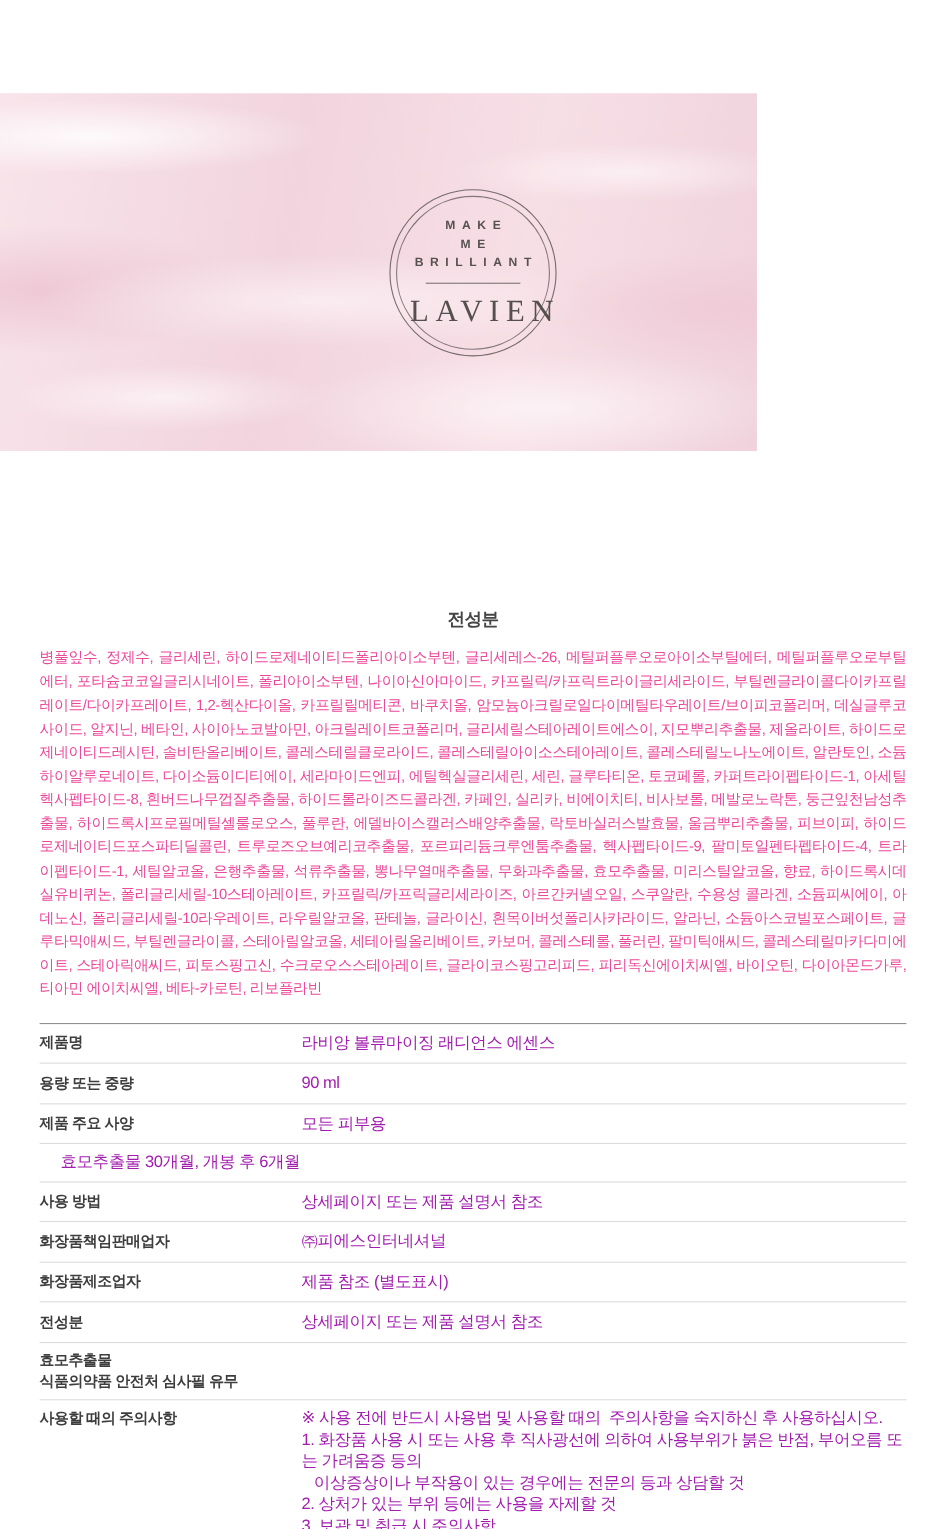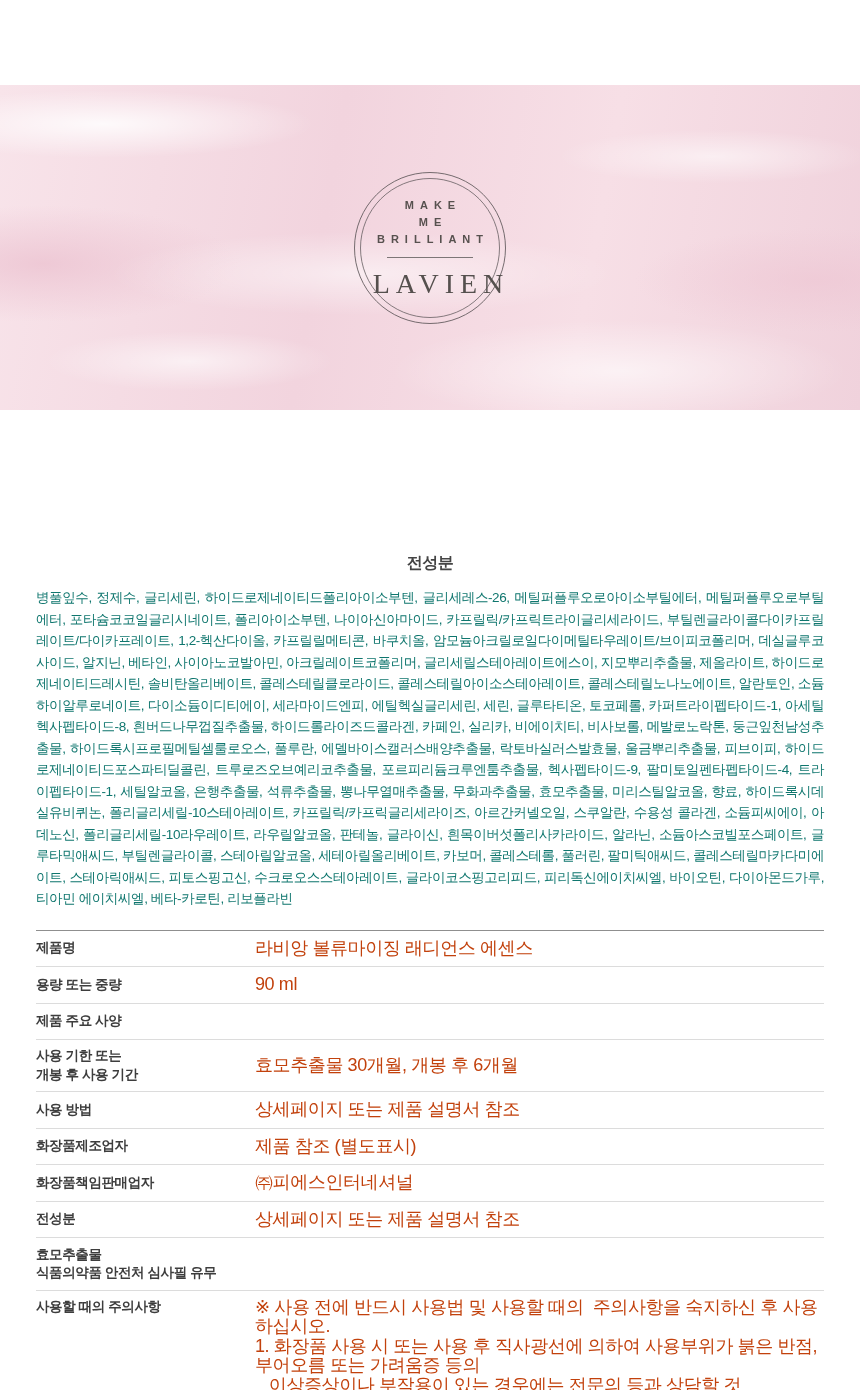--- a/index.html
+++ b/index.html
@@ -6,21 +6,21 @@
   html,body { background:#ffffff; }
   body {
     width:860px; height:1390px; overflow:hidden;
     font-family:"Liberation Sans","DejaVu Sans",sans-serif;
     color:#555555;
     position:relative;
   }
 
   
   .banner {
-    position:absolute; left:0; top:85px; width:860px; height:325px;
+    position:absolute; left:0; top:85px; width:688px; height:325px;
     background-color:#f5dce4;
     background-image:
       radial-gradient(ellipse 340px 55px at 12% 12%, rgba(255,255,255,.85), rgba(255,255,255,0) 62%),
       radial-gradient(ellipse 420px 70px at 42% 58%, rgba(255,255,255,.55), rgba(255,255,255,0) 60%),
       radial-gradient(ellipse 260px 45px at 83% 22%, rgba(255,255,255,.55), rgba(255,255,255,0) 60%),
       radial-gradient(ellipse 380px 85px at 72% 88%, rgba(255,255,255,.6), rgba(255,255,255,0) 60%),
       radial-gradient(ellipse 240px 50px at 22% 85%, rgba(255,255,255,.6), rgba(255,255,255,0) 60%),
       radial-gradient(ellipse 300px 90px at 5% 55%, rgba(236,195,209,.8), rgba(236,195,209,0) 65%),
       radial-gradient(ellipse 280px 80px at 95% 60%, rgba(238,199,212,.7), rgba(238,199,212,0) 65%),
       linear-gradient(100deg,#f8e4ea 0%,#f2d4de 38%,#f7dfe6 68%,#f0d2dc 100%);
@@ -46,33 +46,33 @@
   }
 
   
   .content { position:absolute; left:36px; top:553px; width:788px; }
   .section-title {
     text-align:center; font-size:16px; font-weight:bold; color:#454545;
     letter-spacing:-0.5px;
   }
   .ingredients-text {
     margin-top:13px;
-    font-size:13.5px; line-height:21.5px; color:#0f766e;
+    font-size:13.5px; line-height:21.5px; color:#ec4899;
     text-align:justify; word-break:break-all; letter-spacing:-0.4px;
   }
 
   
   .spec-table { margin-top:20px; border-top:1px solid #8f8f8f; }
   .row { display:flex; border-bottom:1px solid #dcdcdc; padding:8px 0; }
   .cell { white-space:pre-wrap; letter-spacing:-0.4px; }
   .label {
     width:219px; flex:0 0 219px; font-size:13.5px; font-weight:bold;
     color:#3d3d3d; line-height:18.5px; padding-top:0.5px;
   }
-  .value { flex:1; font-size:18px; color:#c2410c; line-height:19.5px; }
+  .value { flex:1; font-size:15px; color:#a21caf; line-height:19.5px;margin-left:19px; }
   .row.tall { padding:7px 0; }
   .row.tall .value { display:flex; align-items:center; }
   .row.caution { padding:7px 0 6px; }
 </style>
 </head>
 <body>
 
 <div class="banner">
   <div class="logo">
     <div class="logo-inner">
@@ -95,37 +95,36 @@
     <div class="row">
       <div class="cell label">제품명</div>
       <div class="cell value">라비앙 볼류마이징 래디언스 에센스</div>
     </div>
     <div class="row">
       <div class="cell label">용량 또는 중량</div>
       <div class="cell value">90 ml</div>
     </div>
     <div class="row">
       <div class="cell label">제품 주요 사양</div>
+      <div class="cell value">모든 피부용</div>
     </div>
     <div class="row tall">
-      <div class="cell label">사용 기한 또는
-개봉 후 사용 기간</div>
       <div class="cell value">효모추출물 30개월, 개봉 후 6개월</div>
     </div>
     <div class="row">
       <div class="cell label">사용 방법</div>
       <div class="cell value">상세페이지 또는 제품 설명서 참조</div>
     </div>
     <div class="row">
+      <div class="cell label">화장품책임판매업자</div>
+      <div class="cell value">㈜피에스인터네셔널</div>
+    </div>
+    <div class="row">
       <div class="cell label">화장품제조업자</div>
       <div class="cell value">제품 참조 (별도표시)</div>
-    </div>
-    <div class="row">
-      <div class="cell label">화장품책임판매업자</div>
-      <div class="cell value">㈜피에스인터네셔널</div>
     </div>
     <div class="row">
       <div class="cell label">전성분</div>
       <div class="cell value">상세페이지 또는 제품 설명서 참조</div>
     </div>
     <div class="row tall">
       <div class="cell label">효모추출물
 식품의약품 안전처 심사필 유무</div>
     </div>
     <div class="row caution">

